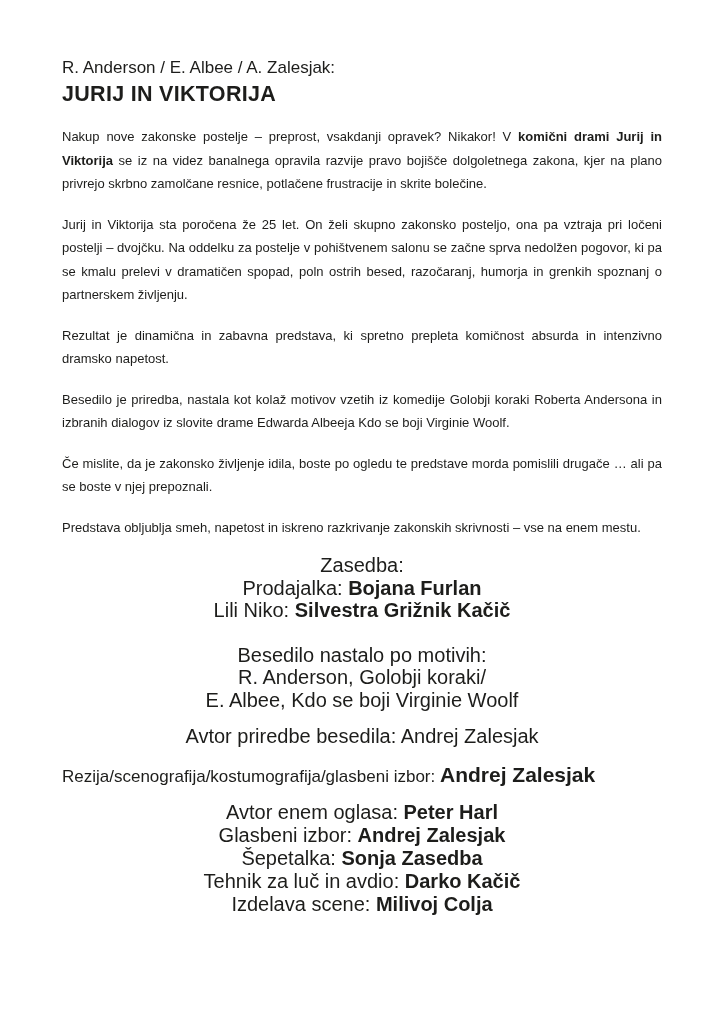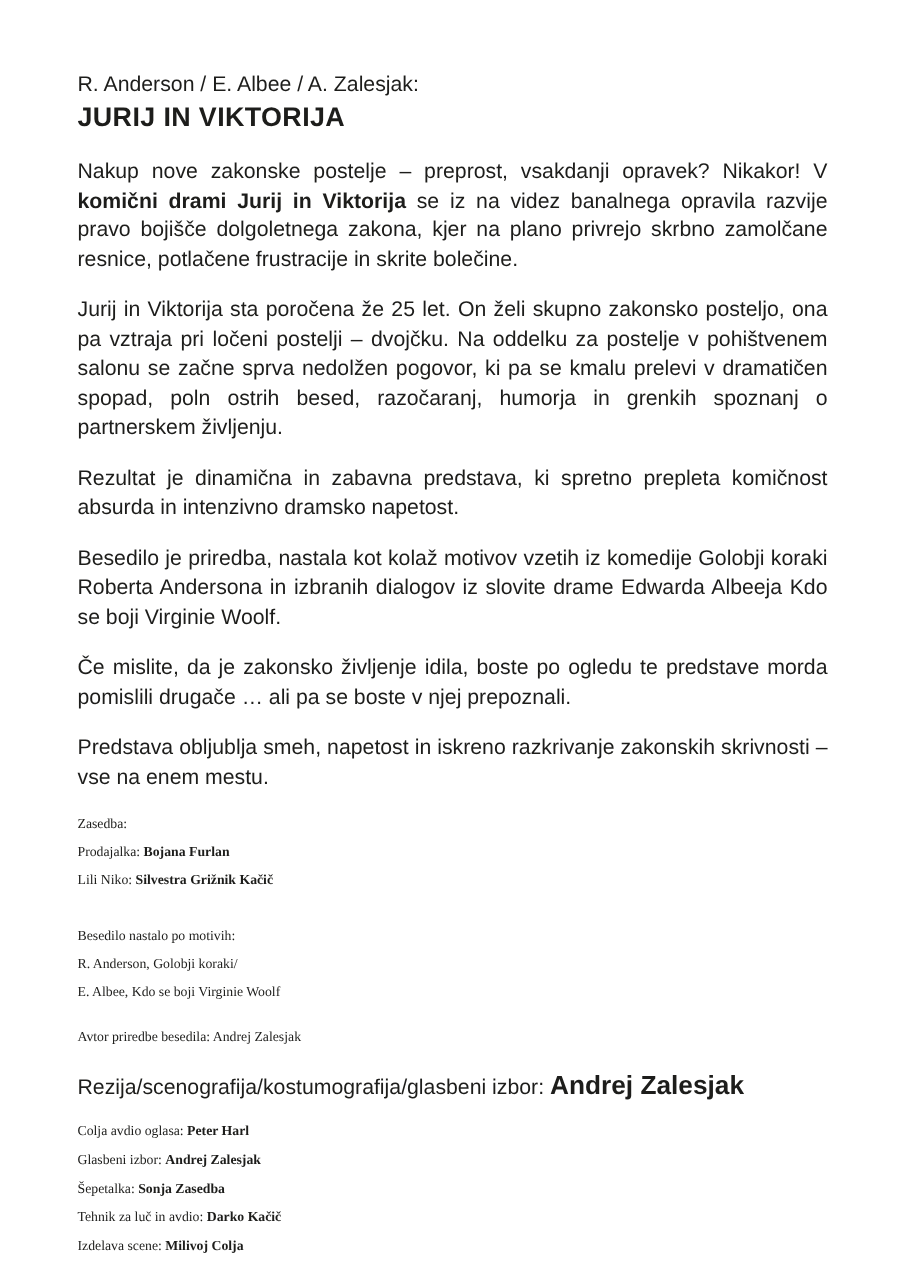--- a/index.html
+++ b/index.html
@@ -23,31 +23,30 @@
     line-height: 22px;
   }
   .title {
     font-size: 21.5px;
     font-weight: 700;
     line-height: 27px;
     letter-spacing: 0.3px;
     margin: 2px 0 16px 0;
   }
   p.just {
-    font-size: 17px;
+    font-size: 13px;
     line-height: 23.5px;
     text-align: justify;
     margin: 17px 0 5px 0;
   }
   p.just.tight { margin-bottom: 0; }
   .centered {
-    text-align: left;
-    font-size: 11px;
+    text-align: center;
+    font-size: 20px;
     line-height: 22.5px;
-    font-family: Liberation Serif, serif;
   }
   .cast-block   { margin-top: 15px; }
   .motifs-block { margin-top: 22px; }
   .adaptation-line { margin-top: 14px; }
   .direction-line {
     margin-top: 13px;
     text-align: left;
     font-size: 17px;
     line-height: 27px;
   }
@@ -89,20 +88,20 @@
     <div>Besedilo nastalo po motivih:</div>
     <div>R. Anderson, Golobji koraki/</div>
     <div>E. Albee, Kdo se boji Virginie Woolf</div>
   </div>
 
   <div class="centered adaptation-line"><span>Avtor priredbe besedila:</span> <span>Andrej Zalesjak</span></div>
 
   <div class="direction-line"><span>Rezija/scenografija/kostumografija/glasbeni izbor:</span> <b class="big-name">Andrej Zalesjak</b></div>
 
   <div class="centered crew-block">
-    <div><span>Colja avdio oglasa:</span> <b>Peter Harl</b></div>
+    <div><span>Avtor enem oglasa:</span> <b>Peter Harl</b></div>
     <div><span>Glasbeni izbor:</span> <b>Andrej Zalesjak</b></div>
     <div><span>Šepetalka:</span> <b>Sonja Zasedba</b></div>
     <div><span>Tehnik za luč in avdio:</span> <b>Darko Kačič</b></div>
     <div><span>Izdelava scene:</span> <b>Milivoj Colja</b></div>
   </div>
 
 </div>
 
 </body></html>

